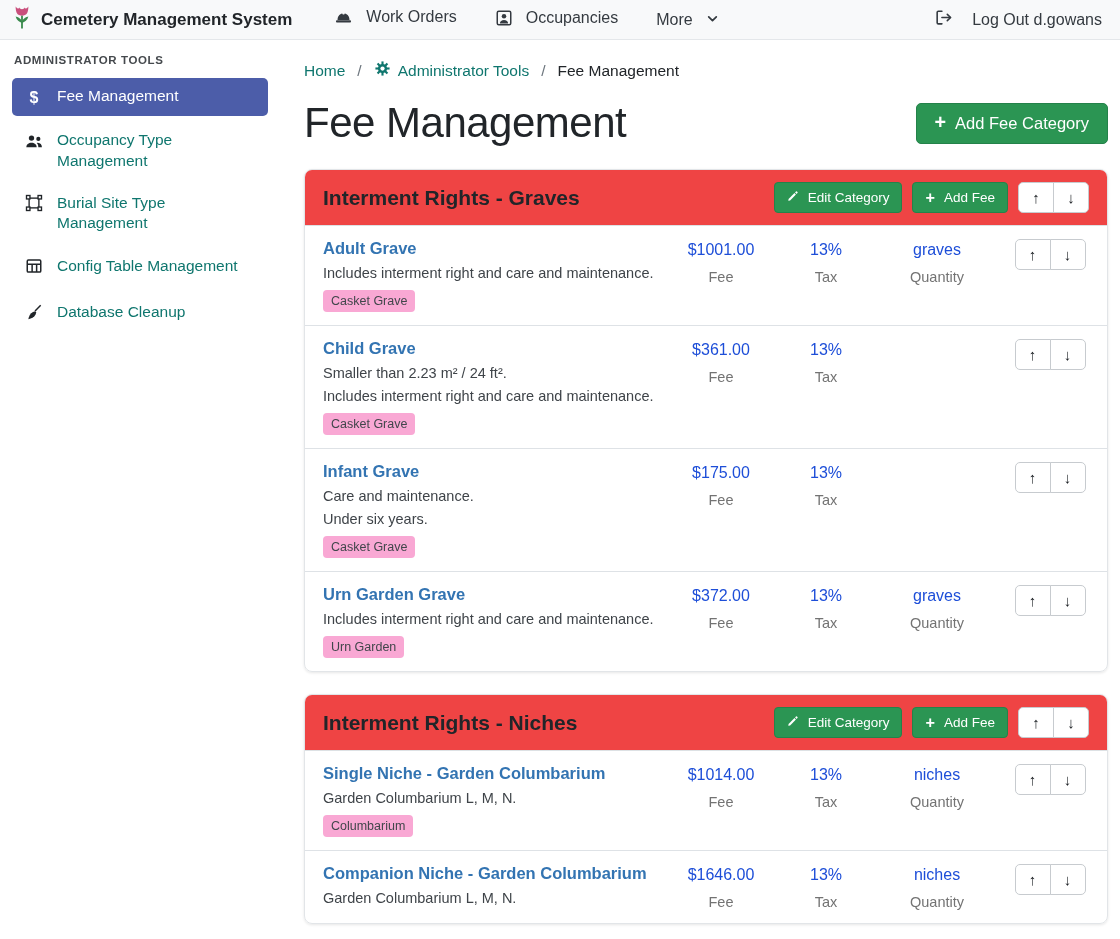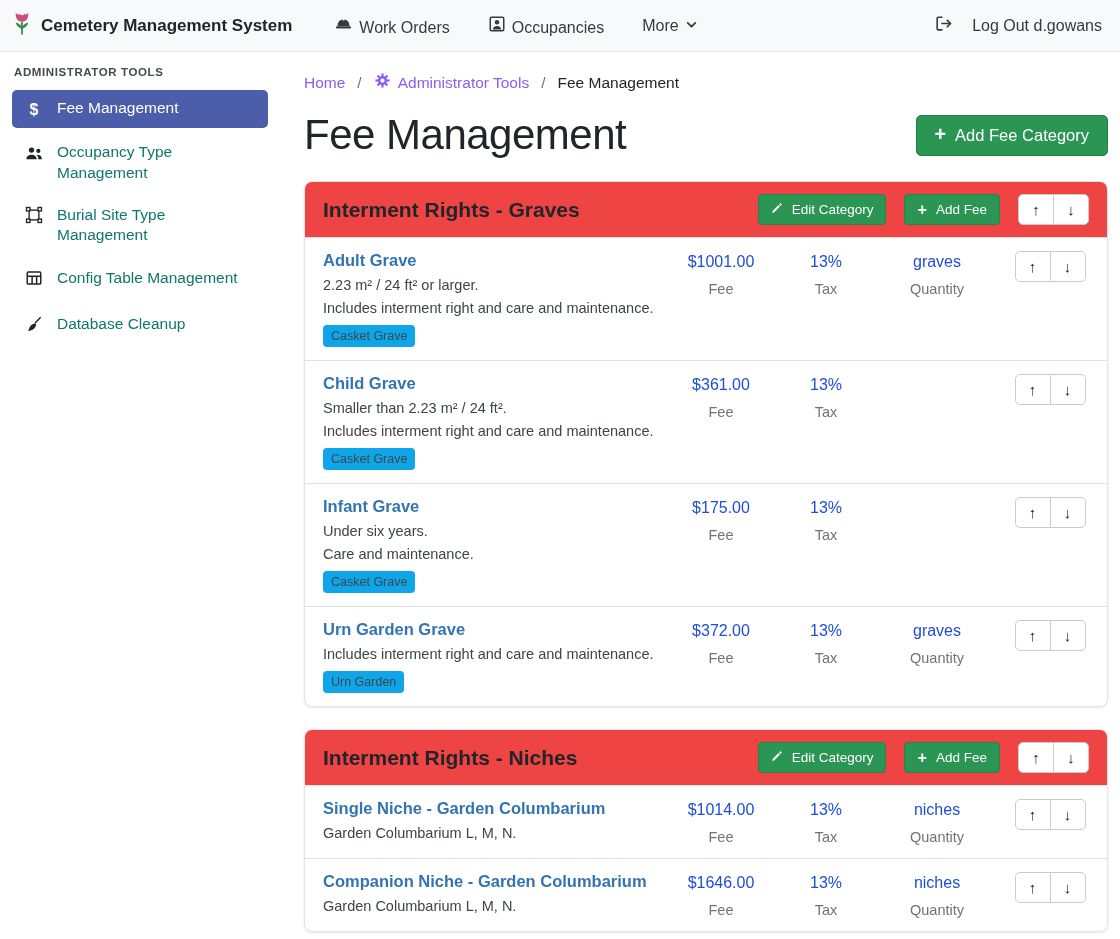--- a/index.html
+++ b/index.html
@@ -7,27 +7,27 @@
   body {
     width: 1120px; height: 939px; overflow: hidden;
     font-family: "Liberation Sans", sans-serif;
     color: #212529; background: #fff; font-size: 16px;
   }
   a { text-decoration: none; color: inherit; }
   button { font-family: inherit; }
 
   
   .navbar {
-    display: flex; align-items: center; height: 52px;
+    display: flex; align-items: center; height: 40px;
     background: #f8f9fa; border-bottom: 1px solid #e4e7ea;
     padding: 0 18px 0 12px; gap: 8px;
   }
   .brand { display: flex; align-items: center; gap: 9px; font-weight: 700; font-size: 17px; color: #212529; margin-right: 34px; cursor: pointer; }
   .nav-links { display: flex; gap: 38px; align-items: center; }
-  .nav-link { display: flex; gap: 6px; align-items: flex-end; color: #343a40; font-size: 16px; cursor: pointer; }
+  .nav-link { display: flex; gap: 13px; align-items: flex-start; color: #343a40; font-size: 16px; cursor: pointer; }
   .nav-link svg { color: #343a40; }
   .logout { margin-left: auto; display: flex; gap: 19px; align-items: center; color: #343a40; font-size: 16px; cursor: pointer; }
 
   
   .layout { display: flex; align-items: flex-start; }
   aside { flex: 0 0 280px; width: 280px; padding: 10px 12px 0 12px; }
   main { flex: 1; padding: 14px 12px 0 24px; min-width: 0; }
 
   
   .side-header { font-size: 11.5px; font-weight: 700; letter-spacing: .6px; color: #45494d; padding: 4px 2px 12px 2px; }
@@ -36,21 +36,21 @@
     border-radius: 5px; color: #0f766e; font-size: 15.5px; line-height: 1.32;
     cursor: pointer; margin-bottom: 6px;
   }
   .side-item .icn { flex: 0 0 20px; width: 20px; text-align: center; margin-top: 1px; color: #212529; }
   .side-item.active { background: #4c5da9; color: #fff; }
   .side-item.active .icn { color: #fff; }
   .dollar-glyph { font-weight: 700; font-size: 16px; }
 
   
   .breadcrumb { display: flex; align-items: center; gap: 12px; font-size: 15.5px; padding: 6px 0 2px 0; }
-  .breadcrumb a { color: #8b5cf6; cursor: pointer; display: flex; align-items: center; gap: 7px; }
+  .breadcrumb a { color: #0f766e; cursor: pointer; display: flex; align-items: center; gap: 7px; }
   .breadcrumb .sep { color: #6c757d; }
   .breadcrumb .current { color: #212529; }
 
   
   .title-row { display: flex; align-items: center; justify-content: space-between; margin-top: 16px; }
   h1.page-title { font-size: 42px; font-weight: 400; margin: 0; letter-spacing: -.5px; color: #212529; }
 
   .btn-green {
     background: #2b9553; color: #fff; border: 1px solid #24824a;
     display: inline-flex; align-items: center; gap: 9px; cursor: pointer;
@@ -63,38 +63,38 @@
   #categories > .card { margin-top: 22px; }
   .card {
     border: 1px solid #e2e5e8; border-radius: 8px; overflow: hidden;
     box-shadow: 0 1px 3px rgba(0,0,0,.10);
   }
   .card-header {
     display: flex; align-items: center; background: #ef4444;
     padding: 12px 18px; border-bottom: 1px solid #dde1e4;
   }
   .card-title { font-size: 21px; font-weight: 600; margin: 0; flex: 1; color: #212529; }
-  .header-actions { display: flex; gap: 18px; align-items: center; padding-left: 34px; }
+  .header-actions { display: flex; gap: 10px; align-items: center; padding-left: 34px; }
 
   .arrow-group { display: flex; }
   .btn-arrow {
     width: 36px; height: 31px; background: #fff; border: 1px solid #c7cbcf;
     color: #212529; font-size: 15px; cursor: pointer; padding: 0;
   }
   .btn-arrow:first-child { border-radius: 5px 0 0 5px; }
   .btn-arrow:last-child { border-radius: 0 5px 5px 0; margin-left: -1px; }
 
   
   .fee-row { display: flex; align-items: flex-start; padding: 13px 8px 13px 18px; }
   .fee-row + .fee-row { border-top: 1px solid #dee2e6; }
   .col-main { flex: 1; min-width: 0; padding-right: 6px; }
   .fee-name { font-size: 16.5px; font-weight: 600; color: #3374b2; cursor: pointer; }
   .fee-desc { margin-top: 7px; font-size: 14.5px; color: #3f4449; }
   .badge-row { margin-top: 9px; }
-  .badge { display: inline-block; background: #0ea5e9; color: #41464b; font-size: 12.5px; padding: 4px 8px; border-radius: 4px; }
+  .badge { display: inline-block; background: #f9a8d4; color: #41464b; font-size: 12.5px; padding: 4px 8px; border-radius: 4px; }
 
   .stat { text-align: center; padding-top: 2px; }
   .stat-val { font-size: 16px; color: #1d4ed8; }
   .stat-label { margin-top: 10px; font-size: 14.5px; color: #737373; }
   .col-fee { width: 116px; }
   .col-tax { width: 94px; }
   .col-qty { width: 128px; }
   .col-arrows { width: 98px; display: flex; justify-content: center; }
 </style>
 </head>
@@ -264,21 +264,20 @@
         <div class="arrow-group">
           <button class="btn-arrow"><span>↑</span></button>
           <button class="btn-arrow"><span>↓</span></button>
         </div>
       </div>
     </header>
     <div class="fees">
             <div class="fee-row">
     <div class="col-main">
       <a class="fee-name">Adult Grave</a>
-      <div class="fee-desc">2.23 m² / 24 ft² or larger.</div>
       <div class="fee-desc">Includes interment right and care and maintenance.</div>
       <div class="badge-row">
         <span class="badge">Casket Grave</span>
       </div>
     </div>
     <div class="stat col-fee">
       <div class="stat-val">$1001.00</div>
       <div class="stat-label">Fee</div>
     </div>
     <div class="stat col-tax">
@@ -320,22 +319,22 @@
     <div class="col-arrows">
       <div class="arrow-group">
         <button class="btn-arrow"><span>↑</span></button>
         <button class="btn-arrow"><span>↓</span></button>
       </div>
     </div>
   </div>
             <div class="fee-row">
     <div class="col-main">
       <a class="fee-name">Infant Grave</a>
+      <div class="fee-desc">Care and maintenance.</div>
       <div class="fee-desc">Under six years.</div>
-      <div class="fee-desc">Care and maintenance.</div>
       <div class="badge-row">
         <span class="badge">Casket Grave</span>
       </div>
     </div>
     <div class="stat col-fee">
       <div class="stat-val">$175.00</div>
       <div class="stat-label">Fee</div>
     </div>
     <div class="stat col-tax">
       <div class="stat-val">13%</div>
@@ -404,20 +403,23 @@
           <button class="btn-arrow"><span>↓</span></button>
         </div>
       </div>
     </header>
     <div class="fees">
             <div class="fee-row">
     <div class="col-main">
       <a class="fee-name">Single Niche - Garden Columbarium</a>
       <div class="fee-desc">Garden Columbarium L, M, N.</div>
       
+      <div class="badge-row">
+        <span class="badge">Columbarium</span>
+      </div>
     </div>
     <div class="stat col-fee">
       <div class="stat-val">$1014.00</div>
       <div class="stat-label">Fee</div>
     </div>
     <div class="stat col-tax">
       <div class="stat-val">13%</div>
       <div class="stat-label">Tax</div>
     </div>
     <div class="stat col-qty">

